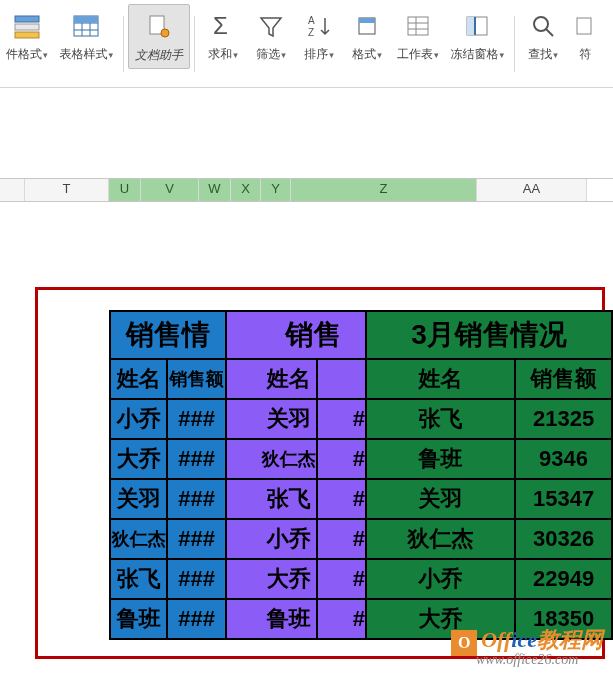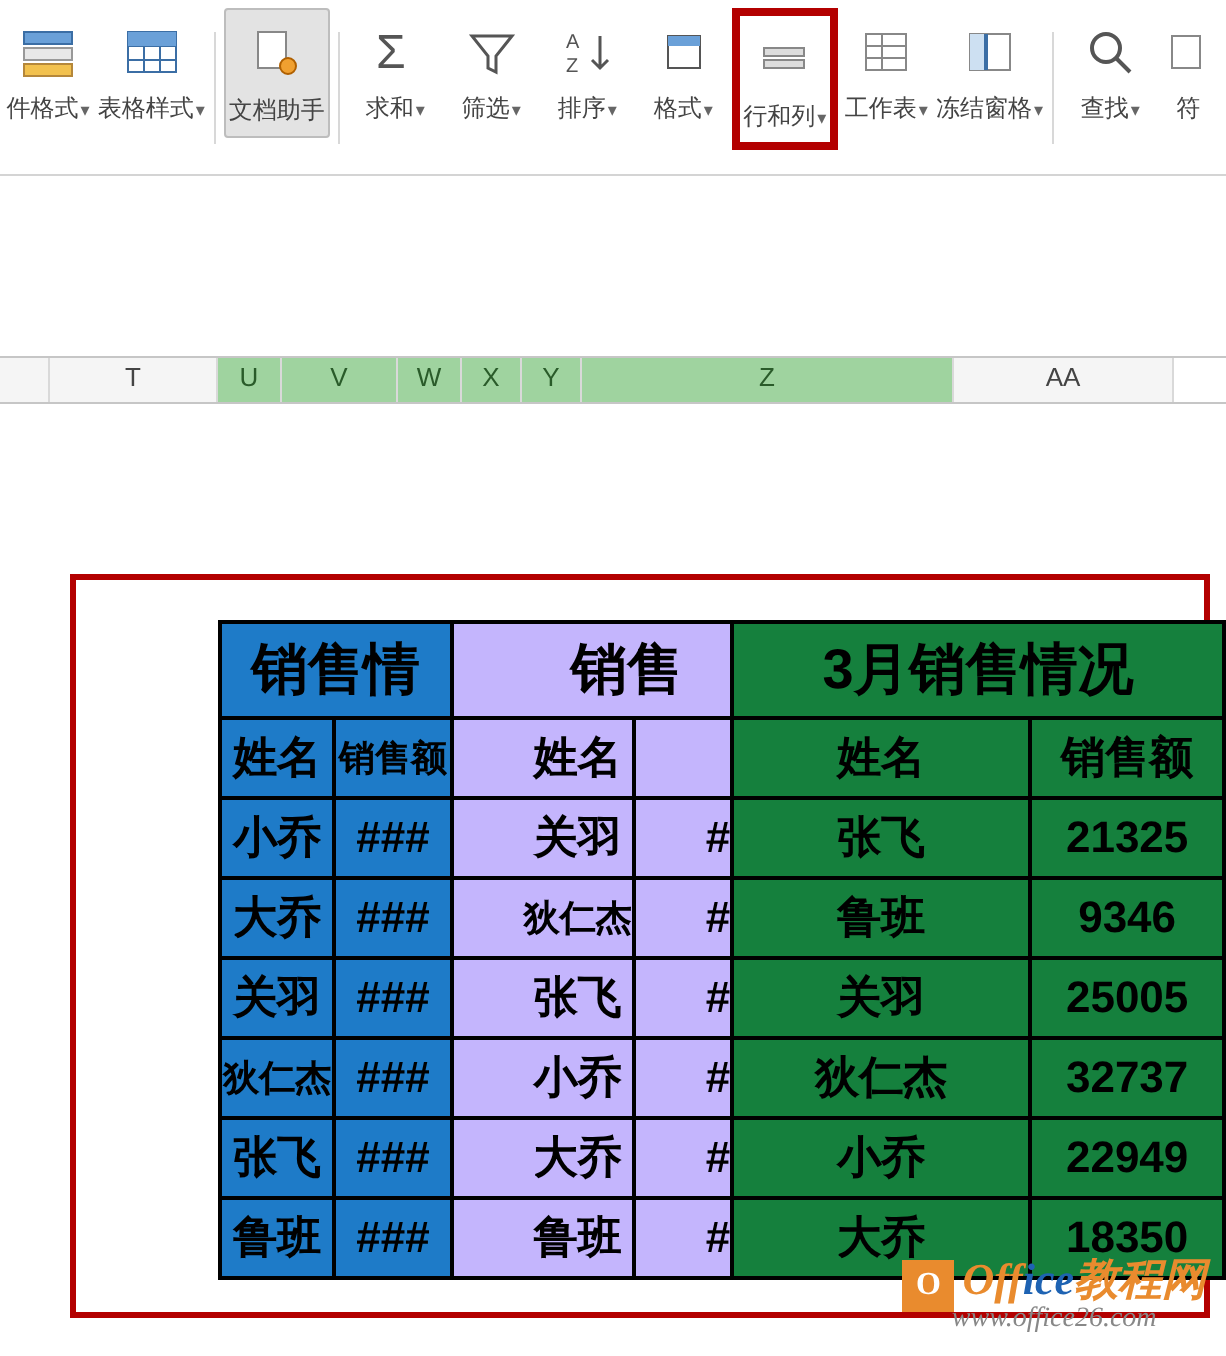--- a/index.html
+++ b/index.html
@@ -28,20 +28,21 @@
       min-width: 48px;
       cursor: pointer;
       font-size: 12px;
       color: #444;
       position: relative;
     }
     .ribbon-item.active {
       background: #e3e3e3;
       border: 1px solid #bdbdbd;
       border-radius: 2px;
+      font-style: italic;
     }
     .ribbon-item.highlight-box {
       border: 4px solid #b30000;
     }
     .ribbon-icon {
       width: 32px;
       height: 32px;
       margin-bottom: 4px;
       display: flex;
       align-items: center;
@@ -97,21 +98,21 @@
       border: 2px solid #000;
       text-align: center;
       vertical-align: middle;
       font-size: 22px;
       height: 40px;
       overflow: hidden;
       white-space: nowrap;
     }
     .title-row td { height: 48px; font-size: 28px; }
     .blue-bg { background: #1e7bc8; color: #000; }
-    .yellow-bg { background: #c4b5fd; color: #000; padding-left: 35px; }
+    .yellow-bg { background: #8b5cf6; color: #000; padding-left: 35px; }
     .red-bg { background: #15803d; color: #000; }
 
     .c-u { width: 58px; }
     .c-v { width: 60px; }
     .c-w { width: 62px; }
     .c-x { width: 28px; }
     .c-y { width: 186px; }
     .c-z { width: 110px; }
 
     .watermark {
@@ -213,29 +214,20 @@
   <div class="ribbon-item">
     <span class="ribbon-icon">
       <svg width="28" height="28" viewBox="0 0 28 28">
           <rect x="6" y="6" width="16" height="16" fill="#fff" stroke="#555"></rect>
           <rect x="6" y="6" width="16" height="5" fill="#6aa0d8"></rect>
         </svg>
     </span>
     <span class="ribbon-label"><span>格式</span><span class="dropdown-arrow">▾</span></span>
   </div>
 
-  <div class="ribbon-item highlight-box">
-    <span class="ribbon-icon">
-      <svg width="28" height="28" viewBox="0 0 28 28">
-          <rect x="4" y="8" width="20" height="4" fill="#ddd" stroke="#888"></rect>
-          <rect x="4" y="14" width="20" height="4" fill="#ddd" stroke="#888"></rect>
-        </svg>
-    </span>
-    <span class="ribbon-label"><span>行和列</span><span class="dropdown-arrow">▾</span></span>
-  </div>
 
   <div class="ribbon-item">
     <span class="ribbon-icon">
       <svg width="28" height="28" viewBox="0 0 28 28">
           <rect x="4" y="5" width="20" height="18" fill="#fff" stroke="#888"></rect>
           <line x1="4" y1="11" x2="24" y2="11" stroke="#888"></line>
           <line x1="4" y1="17" x2="24" y2="17" stroke="#888"></line>
           <line x1="12" y1="5" x2="12" y2="23" stroke="#888"></line>
         </svg>
     </span>
@@ -323,29 +315,29 @@
         <td class="yellow-bg c-x">#</td>
         <td class="red-bg c-y">鲁班</td>
         <td class="red-bg c-z">9346</td>
       </tr>
       <tr>
         <td class="blue-bg c-u" style="font-size:22px">关羽</td>
         <td class="blue-bg c-v">###</td>
         <td class="yellow-bg c-w" style="font-size:22px">张飞</td>
         <td class="yellow-bg c-x">#</td>
         <td class="red-bg c-y">关羽</td>
-        <td class="red-bg c-z">25005</td>
+        <td class="red-bg c-z">15347</td>
       </tr>
       <tr>
         <td class="blue-bg c-u" style="font-size:18px">狄仁杰</td>
         <td class="blue-bg c-v">###</td>
         <td class="yellow-bg c-w" style="font-size:22px">小乔</td>
         <td class="yellow-bg c-x">#</td>
         <td class="red-bg c-y">狄仁杰</td>
-        <td class="red-bg c-z">32737</td>
+        <td class="red-bg c-z">30326</td>
       </tr>
       <tr>
         <td class="blue-bg c-u" style="font-size:22px">张飞</td>
         <td class="blue-bg c-v">###</td>
         <td class="yellow-bg c-w" style="font-size:22px">大乔</td>
         <td class="yellow-bg c-x">#</td>
         <td class="red-bg c-y">小乔</td>
         <td class="red-bg c-z">22949</td>
       </tr>
       <tr>

